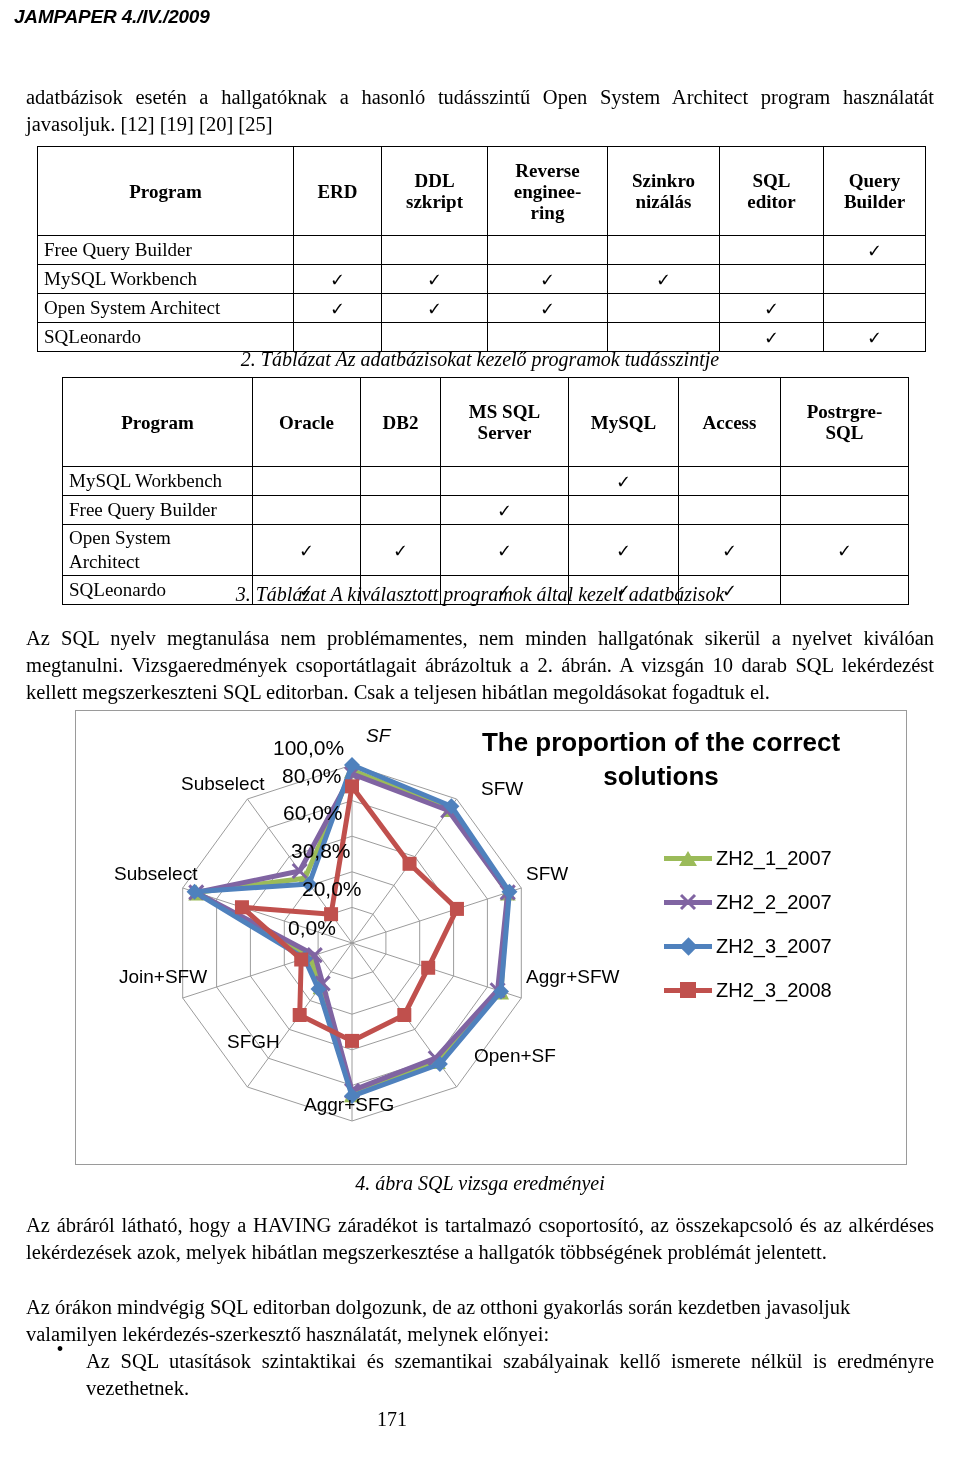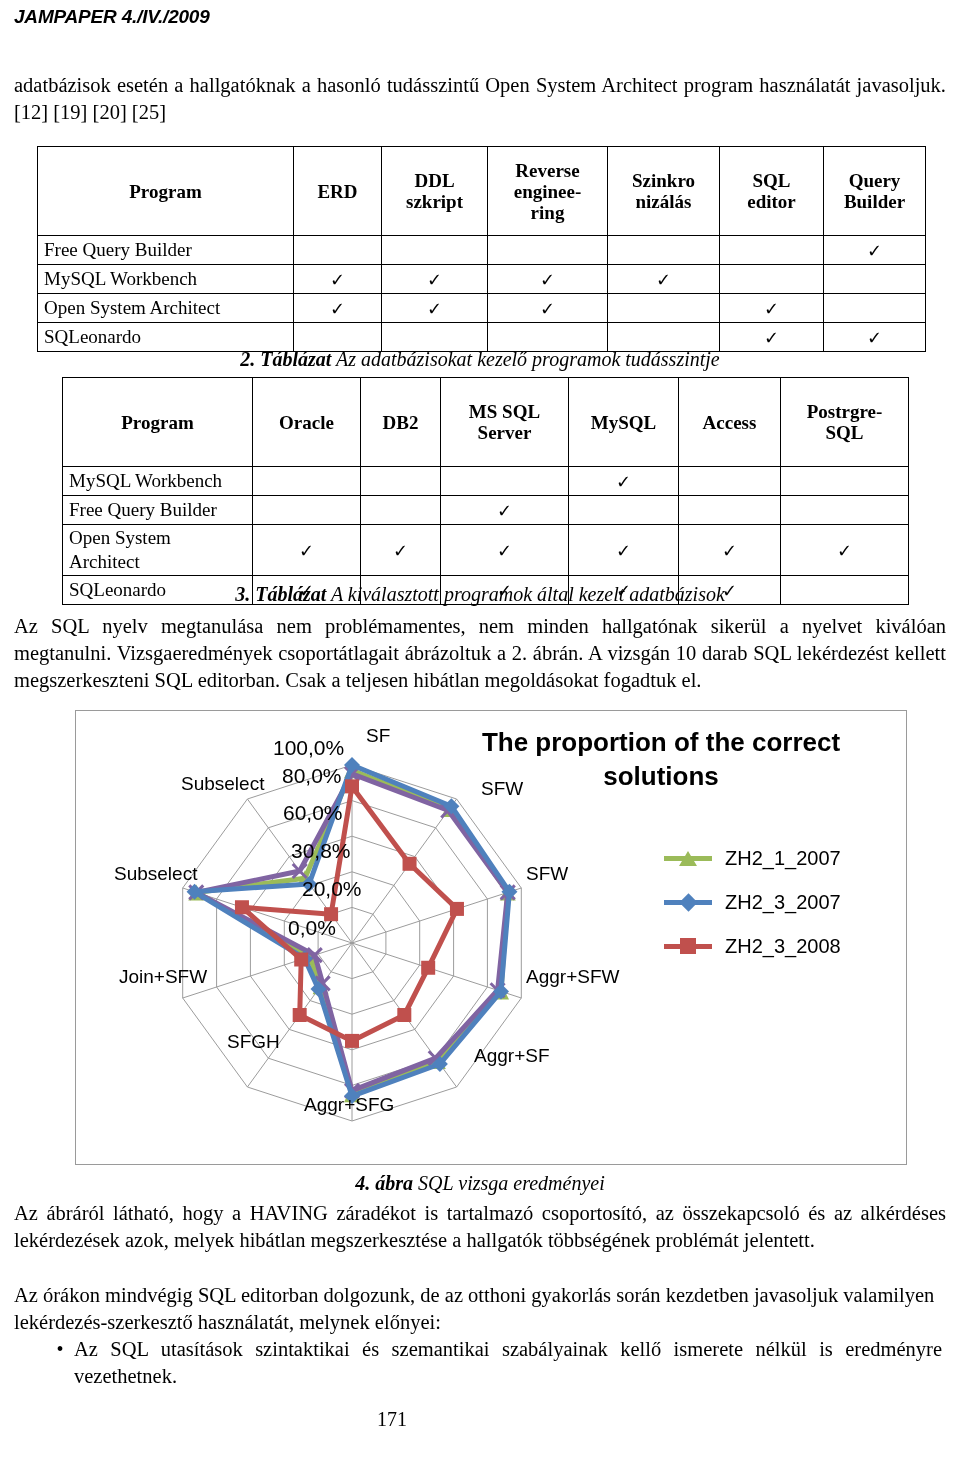--- a/index.html
+++ b/index.html
@@ -19,21 +19,21 @@
     font-family:"Liberation Sans","DejaVu Sans",sans-serif;
     font-weight:bold;font-style:italic;
     font-size:19px;letter-spacing:-0.2px;
   }
 
   
   .para{
     font-size:20.5px;
     line-height:27px;
     text-align:justify;
-    margin:0;
+    margin:12px;
   }
   .para.nojust{text-align:left;}
 
   .blk{position:absolute;}
 
   
   table.t{
     border-collapse:collapse;
     table-layout:fixed;
     font-size:19px;
@@ -61,21 +61,21 @@
   }
   table.t tr.hdr th{height:86px;}
   table.t tbody tr{height:29px;}
 
   
   .caption{
     text-align:center;
     font-size:20px;
     font-style:italic;
   }
-  .caption b{font-style:italic;font-weight:bold;}
+  .caption b{font-style:italic;font-weight:normal;}
 
   
   .chartbox{
     position:absolute;
     border:1.5px solid #9a9a9a;
     background:#fff;
     box-sizing:border-box;
   }
   .chart-title{
     position:absolute;
@@ -99,21 +99,20 @@
     font-size:21px;
     color:#000;
     white-space:nowrap;
   }
   .legend{
     position:absolute;
   }
   .legend-row{
     display:flex;align-items:center;
     height:44px;
-    gap:9px;
   }
   .legend-line{
     position:relative;width:48px;height:18px;margin-right:4px;
   }
   .legend-line i{
     position:absolute;left:0;top:7px;width:48px;height:5px;display:block;
   }
   .legend-line b{
     position:absolute;left:16px;top:1px;width:16px;height:16px;display:block;
   }
@@ -385,45 +384,55 @@
             <rect x="317.3128874540301" y="287.0025124993703" width="14" height="14" fill="#C0504D"></rect>
             <rect x="265" y="312.9" width="14" height="14" fill="#C0504D"></rect>
             <rect x="212.6871125459699" y="287.0025124993703" width="14" height="14" fill="#C0504D"></rect>
             <rect x="214.2135820298388" y="231.5015074996222" width="14" height="14" fill="#C0504D"></rect>
             <rect x="154.96276106465072" y="179.2467337508186" width="14" height="14" fill="#C0504D"></rect>
             <rect x="244.07484501838795" y="186.19899500025187" width="14" height="14" fill="#C0504D"></rect>
           </g>
         </g>
     </svg>
 
-    <div class="axlabel" id="cat-0" style="left:290px;top:14px;">SF</div>
+    <div class="axlabel" id="cat-0" style="left:290px;top:14px;font-style:italic;">SF</div>
     <div class="axlabel" id="cat-1" style="left:405px;top:67px;">SFW</div>
     <div class="axlabel" id="cat-2" style="left:450px;top:152px;">SFW</div>
     <div class="axlabel" id="cat-3" style="left:450px;top:255px;">Aggr+SFW</div>
-    <div class="axlabel" id="cat-4" style="left:398px;top:334px;">Aggr+SF</div>
+    <div class="axlabel" id="cat-4" style="left:398px;top:334px;">Open+SF</div>
     <div class="axlabel" id="cat-5" style="left:228px;top:383px;">Aggr+SFG</div>
     <div class="axlabel" id="cat-6" style="left:103px;top:320px;margin-left:48px;">SFGH</div>
     <div class="axlabel" id="cat-7" style="left:43px;top:255px;">Join+SFW</div>
     <div class="axlabel" id="cat-8" style="left:38px;top:152px;">Subselect</div>
     <div class="axlabel" id="cat-9" style="left:105px;top:62px;">Subselect</div>
 
     <div class="ticklabel" style="left:212px;top:205px;">0,0%</div>
     <div class="ticklabel" style="left:226px;top:166px;">20,0%</div>
     <div class="ticklabel" style="left:215px;top:128px;">30,8%</div>
     <div class="ticklabel" style="left:207px;top:90px;">60,0%</div>
     <div class="ticklabel" style="left:206px;top:53px;">80,0%</div>
     <div class="ticklabel" style="left:197px;top:25px;">100,0%</div>
 
     <div class="legend" id="chart-legend" style="left:588px;top:125px;">
         <div class="legend-row">
           <span class="legend-line">
             <i style="background: rgb(155, 187, 89);"></i>
             <b style="background: transparent; width: 0px; height: 0px; border-left: 9px solid transparent; border-right: 9px solid transparent; border-bottom: 15px solid rgb(155, 187, 89); left: 15px; top: 2px;"></b>
           </span>
           <span class="legend-text">ZH2_1_2007</span>
+        </div>
+        <div class="legend-row">
+          <span class="legend-line">
+            <i style="background: rgb(128, 100, 162);"></i>
+            <b style="background: transparent; width: 18px; height: 18px; left: 15px; top: 0px;"><svg width="18" height="18">
+                <line x1="2" y1="2" x2="16" y2="16" stroke="#8064A2" stroke-width="3"></line>
+                <line x1="2" y1="16" x2="16" y2="2" stroke="#8064A2" stroke-width="3"></line>
+              </svg></b>
+          </span>
+          <span class="legend-text">ZH2_2_2007</span>
         </div>
         <div class="legend-row">
           <span class="legend-line">
             <i style="background: rgb(79, 129, 189);"></i>
             <b style="background: rgb(79, 129, 189); transform: rotate(45deg); width: 13px; height: 13px; left: 18px; top: 3px;"></b>
           </span>
           <span class="legend-text">ZH2_3_2007</span>
         </div>
         <div class="legend-row">
           <span class="legend-line">

